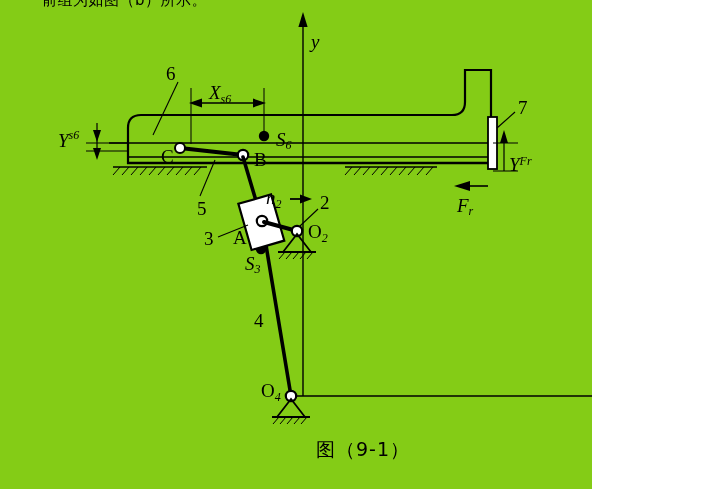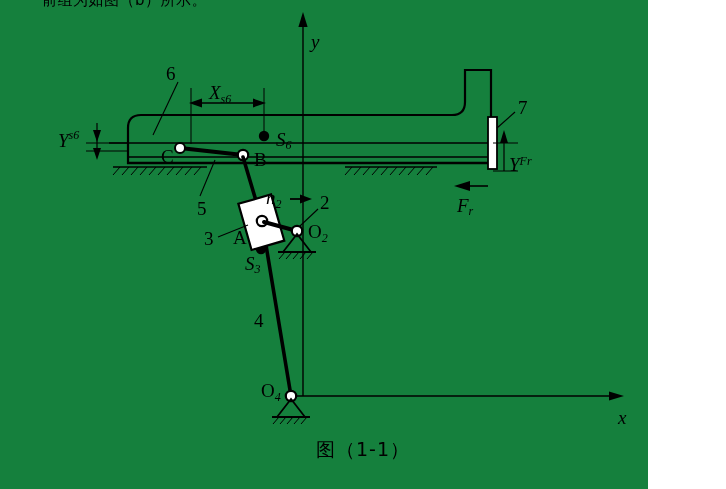--- a/index.html
+++ b/index.html
@@ -5,23 +5,23 @@
   html, body {
     margin: 0;
     padding: 0;
     background: #ffffff;
   }
   body {
     font-family: "Liberation Serif", "DejaVu Serif", serif;
   }
   #page {
     position: relative;
-    width: 648px;
+    width: 592px;
     height: 489px;
-    background: #15803d;
+    background: #84cc16;
     overflow: hidden;
   }
   #diagram-svg {
     position: absolute;
     left: 0;
     top: 0;
     width: 726px;
     height: 489px;
   }
   .clip-text {
@@ -256,16 +256,16 @@
         <line x1="301" y1="424" x2="307" y2="417" stroke="#000" stroke-width="1"></line>
       </g>
     </g>
     <text class="lbl" x="261" y="397">
       <tspan class="lbl-pt">O</tspan><tspan class="lbl-sub" dy="4">4</tspan>
     </text>
 
   </svg>
 
   <div class="caption">
-    <span>图（1-1）</span>
+    <span>图（9-1）</span>
   </div>
 
 </div>
 
 </body></html>

